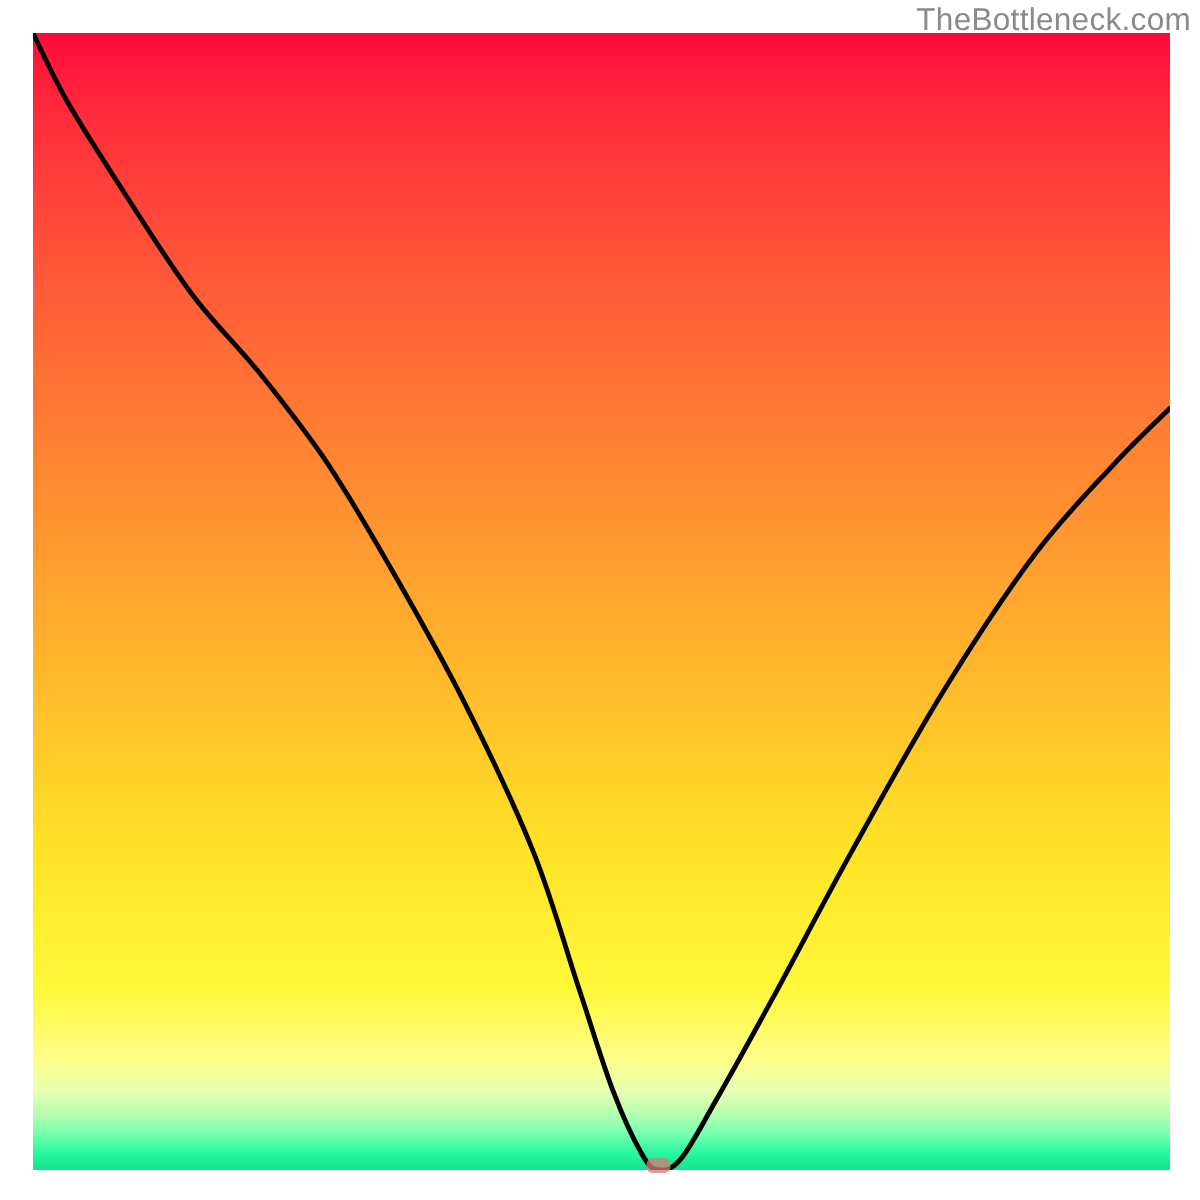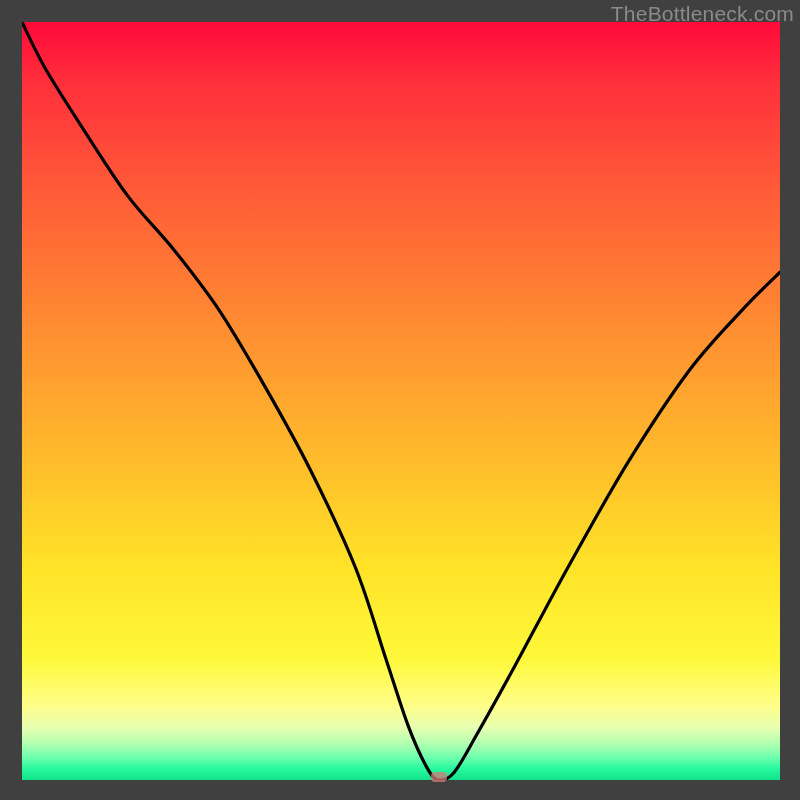--- a/index.html
+++ b/index.html
@@ -8,21 +8,21 @@
     width: 800px;
     height: 800px;
     background: #000;
     overflow: hidden;
     font-family: Arial, Helvetica, sans-serif;
   }
   .frame {
     position: relative;
     width: 800px;
     height: 800px;
-    background: #404040;
+    background: #ffffff;
   }
   .plot-area {
     position: absolute;
     left: 22px;
     top: 22px;
     width: 758px;
     height: 758px;
     
     background: linear-gradient(
       to bottom,

